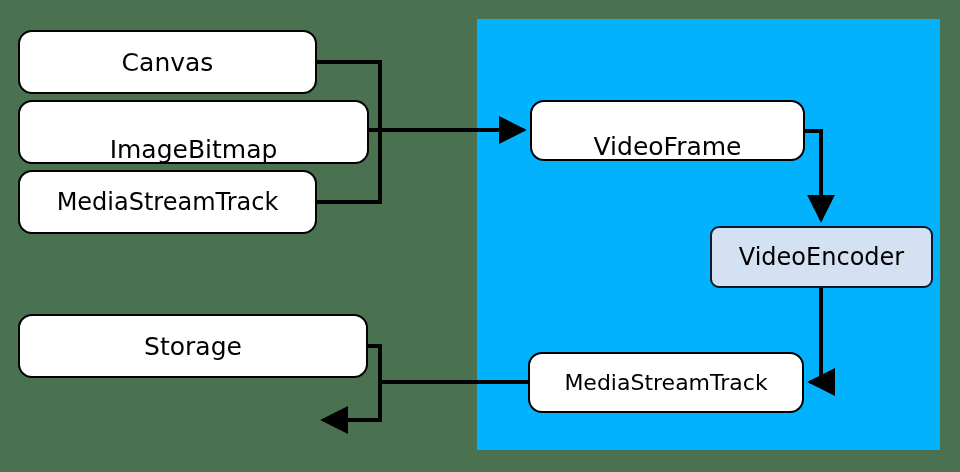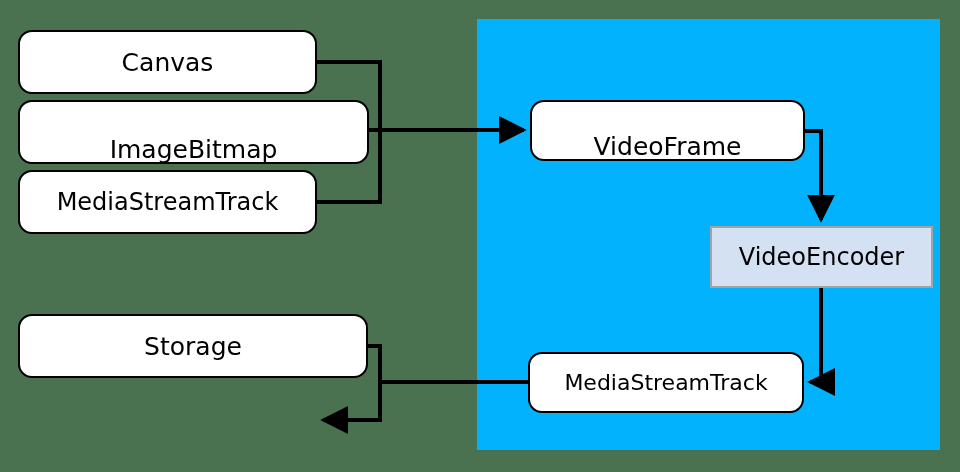--- a/index.html
+++ b/index.html
@@ -42,22 +42,22 @@
     text-align: center;
     user-select: none;
   }
   .node-rounded {
     background: #ffffff;
     border: 2px solid #000000;
     border-radius: 14px;
   }
   .node-rect {
     background: #d4e1f2;
-    border: 2px solid #a3a3a3;
-    border-radius: 0;
+    border: 2px solid #0f172a;
+    border-radius: 9px;
   }
   .node-label {
     display: block;
     pointer-events: none;
   }
   #group-panel {
     position: absolute;
     left: 477px;
     top: 19px;
     width: 463px;

